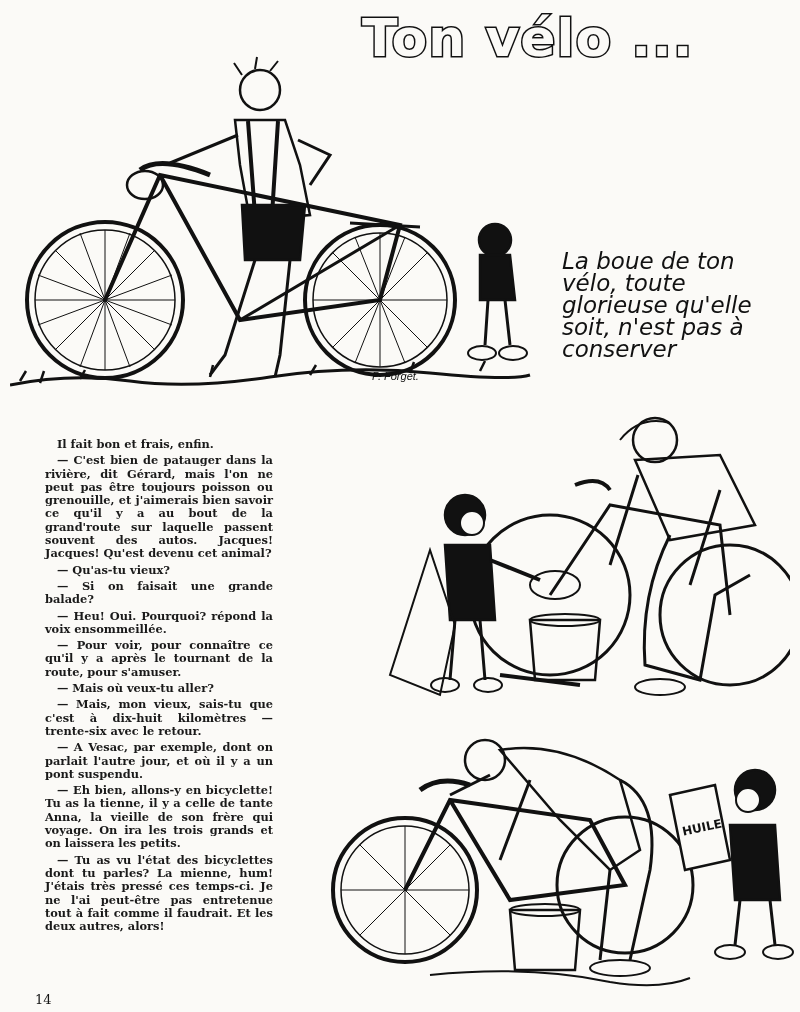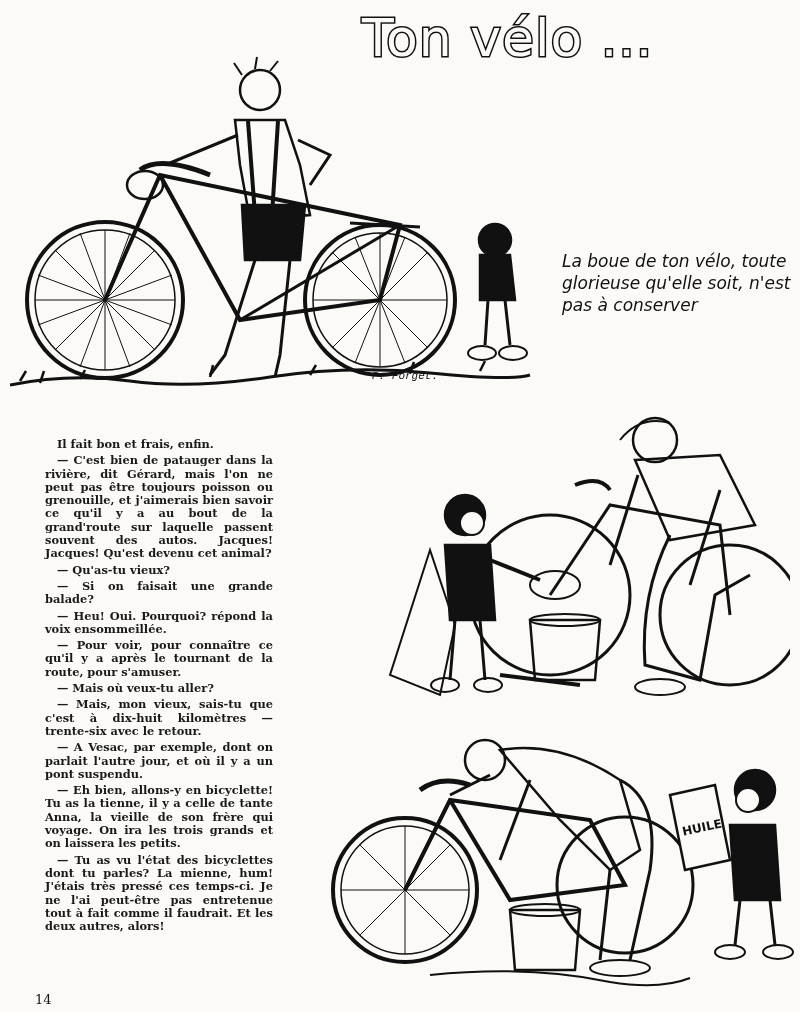--- a/index.html
+++ b/index.html
@@ -3,35 +3,35 @@
   <meta charset="utf-8">
   <style>
     html, body { margin: 0; padding: 0; }
     body {
       width: 800px; height: 1012px; overflow: hidden;
       background: #fbfaf7; position: relative;
       font-family: "DejaVu Serif", serif; color: #151515;
     }
     .title {
       position: absolute; left: 360px; top: 10px; width: 440px;
-      font-family: "DejaVu Sans", sans-serif; font-weight: normal;
+      font-family: "DejaVu Sans", sans-serif; font-weight: bold;
       font-size: 52px; line-height: 56px; letter-spacing: 1px;
       color: #fbfaf7; -webkit-text-stroke: 3px #111;
       paint-order: stroke fill;
     }
     .title .l1 { display: block; padding-left: 2px; }
     .title .l2 { display: block; padding-left: 10px; }
     .caption {
       position: absolute; left: 562px; top: 250px; width: 232px;
       font-family: "DejaVu Sans", sans-serif; font-style: italic;
-      font-size: 17px; line-height: 22px; color: #111;
+      font-size: 23px; line-height: 22px; color: #111;
     }
     .signature {
       position: absolute; left: 372px; top: 370px;
-      font-family: Liberation Mono, monospace; font-style: italic;
+      font-family: Liberation Sans, sans-serif; font-style: italic;
       font-size: 11px; color: #111;
     }
     .article {
       position: absolute; left: 33px; top: 438px; width: 240px;
       font-size: 11.4px; line-height: 13.3px; font-weight: bold;
       text-align: justify; color: #1a1a1a;
     }
     .article p { margin: 0 0 3px 12px; text-indent: 12px; }
     .page-number {
       position: absolute; left: 35px; top: 992px;

